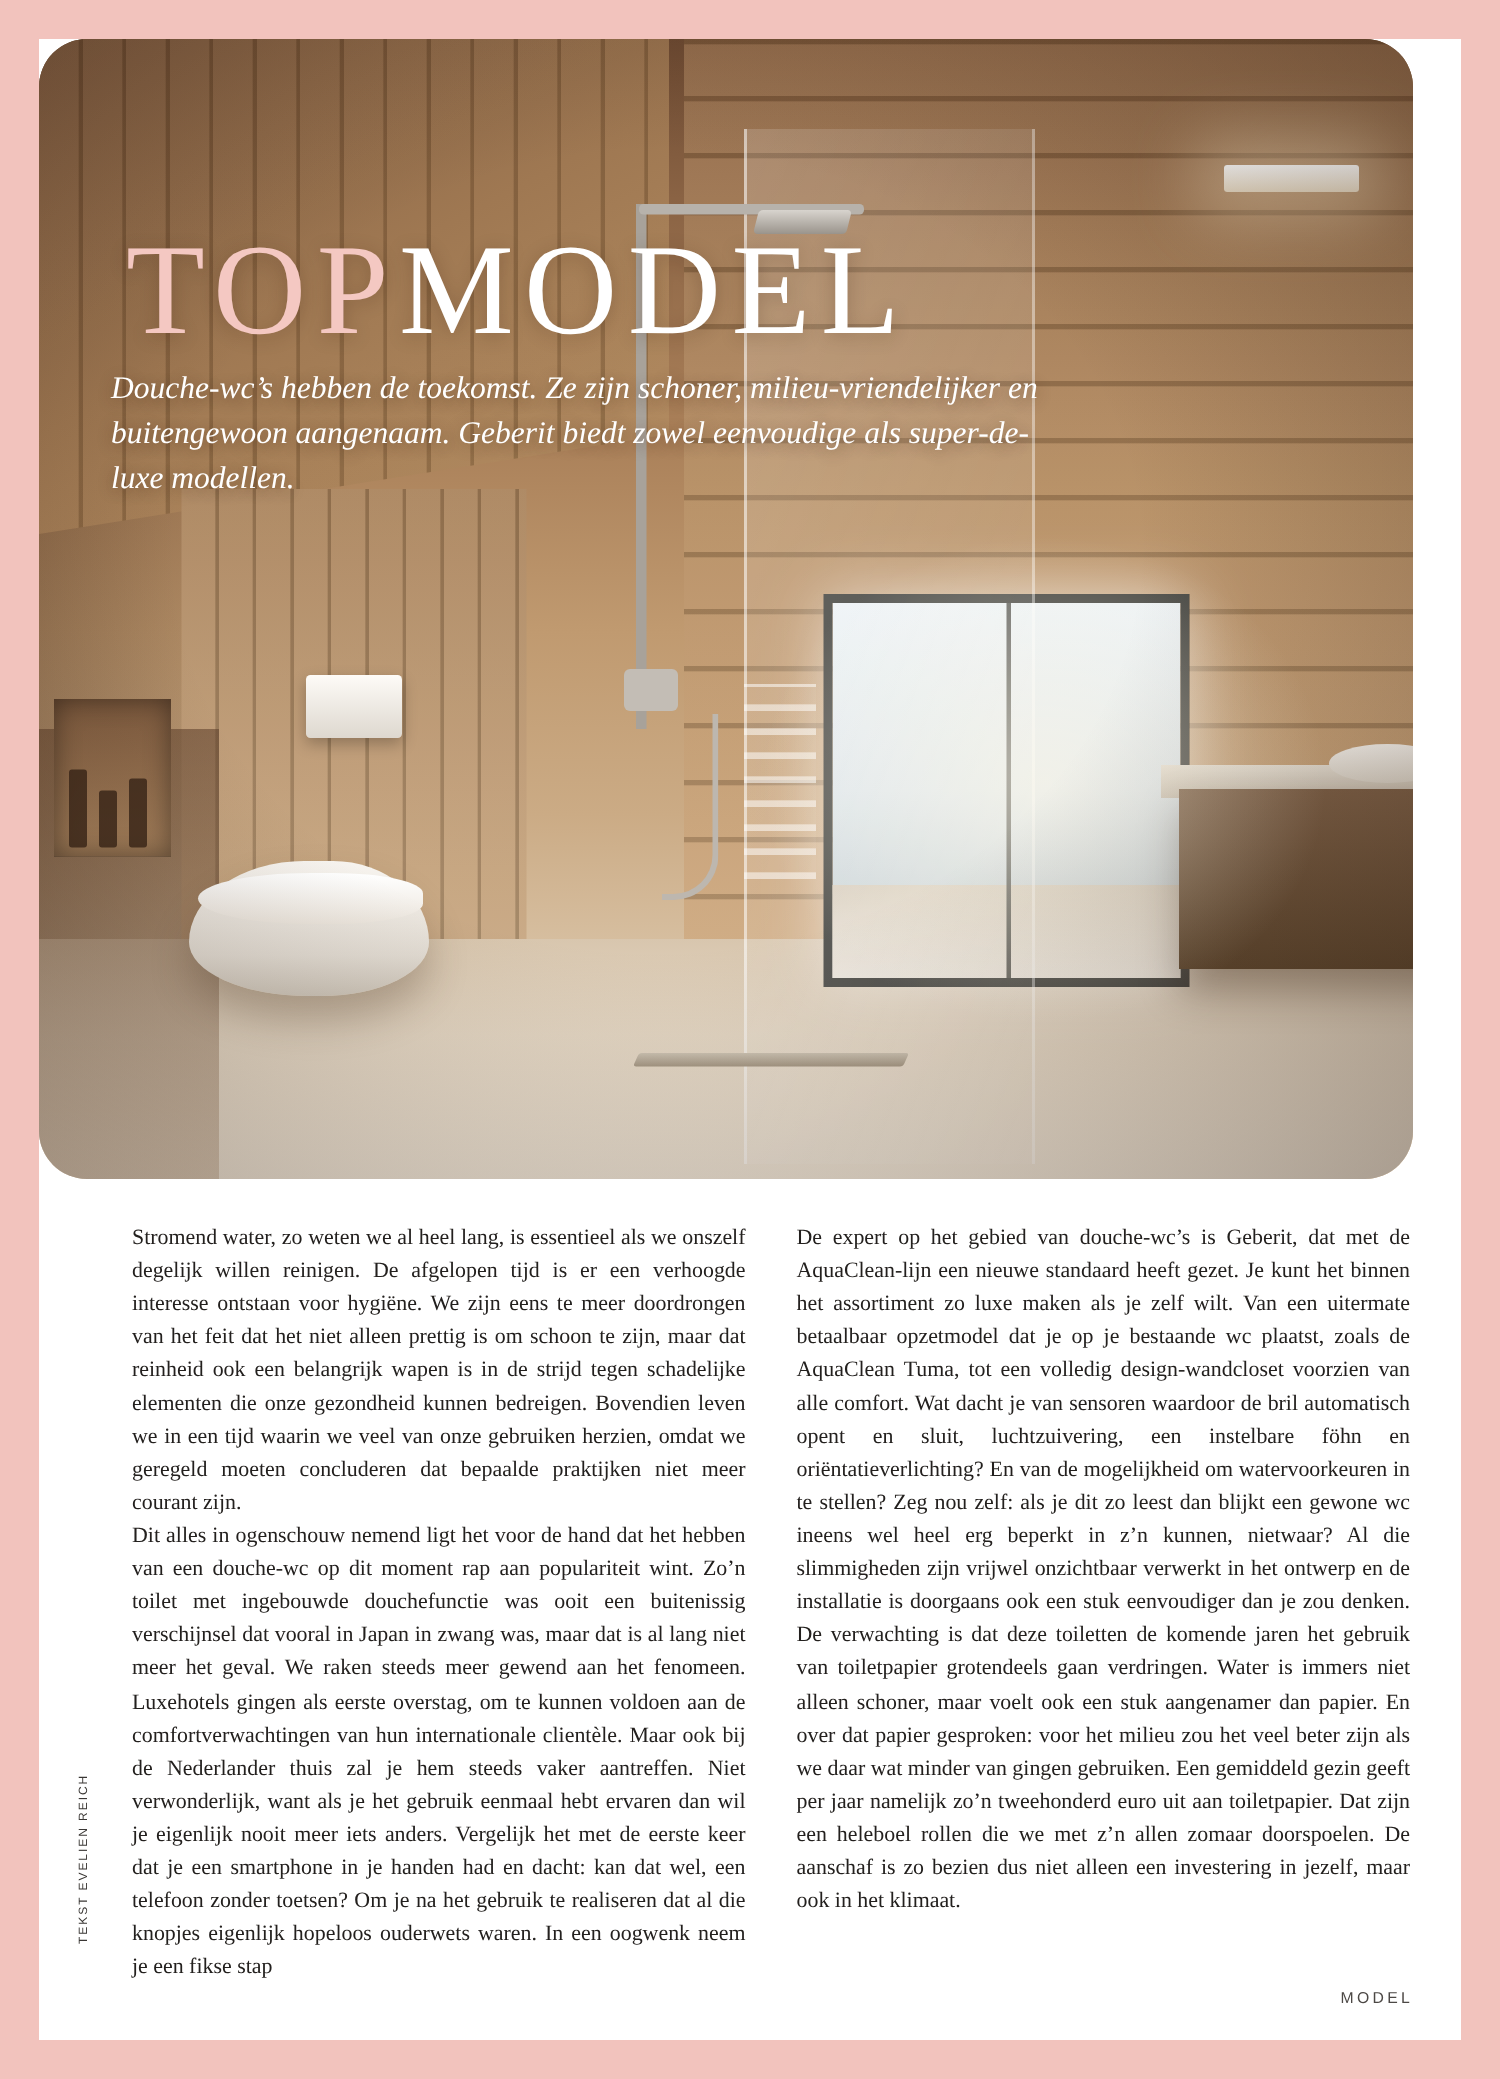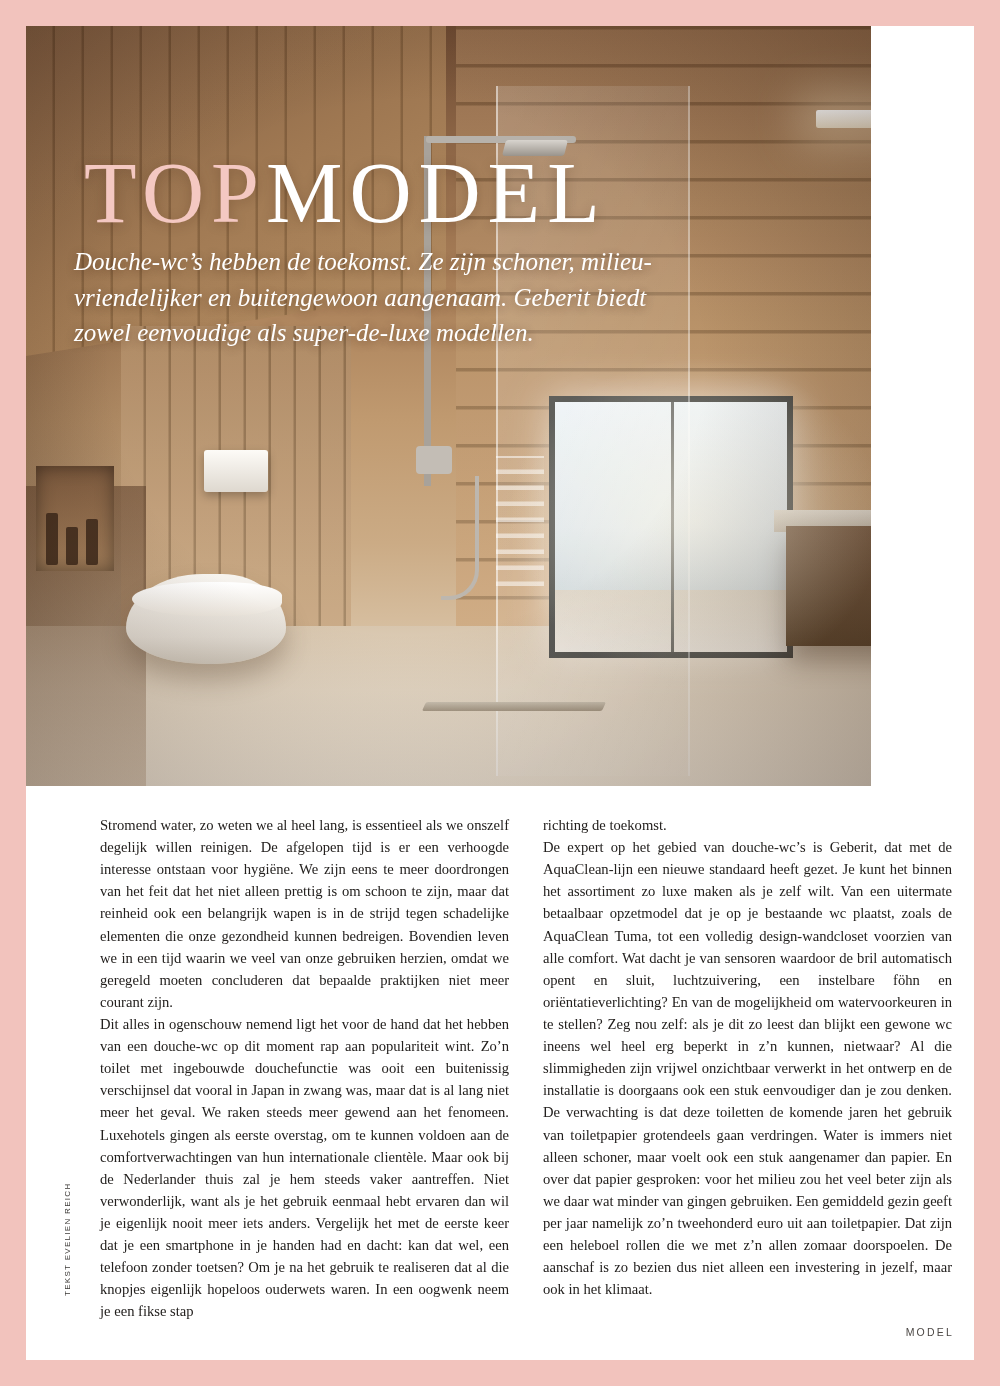--- a/index.html
+++ b/index.html
@@ -27,24 +27,25 @@
     position: relative;
     width: 948px;
     height: 1334px;
     background: #ffffff;
     overflow: hidden;
   }
 
   
   .hero {
     position: relative;
-    width: 845px;
+    width: 916px;
     height: 760px;
     overflow: hidden;
     background: #b99madd;
+    border-radius: 32px;
   }
   .hero-bg {
     position: absolute;
     inset: 0;
     background:
       linear-gradient(95deg, rgba(60,35,20,0.35) 0%, rgba(0,0,0,0) 24%),
       linear-gradient(180deg, #6d4a32 0%, #8a6344 14%, #a97f58 34%, #c09a70 52%, #cbab85 68%, #d9c3a6 82%, #e6d6c0 100%);
   }
   
   .hero-ceiling {
@@ -280,30 +281,30 @@
     color: #f4c8c2;
   }
 
   .standfirst {
     position: absolute;
     left: 48px;
     top: 218px;
     width: 620px;
     font-family: "Liberation Serif", serif;
     font-style: italic;
-    font-size: 25px;
+    font-size: 21px;
     line-height: 1.42;
     color: #ffffff;
     text-shadow: 0 2px 10px rgba(60,30,15,0.45);
   }
 
   
   .body-area {
     position: absolute;
-    left: 16px;
+    left: 4px;
     top: 760px;
     width: 948px;
     height: 574px;
     background: #ffffff;
     text-decoration: underline;
   }
   .columns {
     position: absolute;
     left: 58px;
     top: 28px;
@@ -403,21 +404,20 @@
       <div class="standfirst">Douche-wc’s hebben de toekomst. Ze zijn schoner, milieu-vriendelijker en buitengewoon aangenaam. Geberit biedt zowel eenvoudige als super-de-luxe modellen.</div>
     </div>
 
     <div class="body-area">
       <div class="columns">
         <div class="col">
           <p>Stromend water, zo weten we al heel lang, is essentieel als we onszelf degelijk willen reinigen. De afgelopen tijd is er een verhoogde interesse ontstaan voor hygiëne. We zijn eens te meer doordrongen van het feit dat het niet alleen prettig is om schoon te zijn, maar dat reinheid ook een belangrijk wapen is in de strijd tegen schadelijke elementen die onze gezondheid kunnen bedreigen. Bovendien leven we in een tijd waarin we veel van onze gebruiken herzien, omdat we geregeld moeten concluderen dat bepaalde praktijken niet meer courant zijn.</p>
           <p>Dit alles in ogenschouw nemend ligt het voor de hand dat het hebben van een douche-wc op dit moment rap aan populariteit wint. Zo’n toilet met ingebouwde douchefunctie was ooit een buitenissig verschijnsel dat vooral in Japan in zwang was, maar dat is al lang niet meer het geval. We raken steeds meer gewend aan het fenomeen. Luxehotels gingen als eerste overstag, om te kunnen voldoen aan de comfortverwachtingen van hun internationale clientèle. Maar ook bij de Nederlander thuis zal je hem steeds vaker aantreffen. Niet verwonderlijk, want als je het gebruik eenmaal hebt ervaren dan wil je eigenlijk nooit meer iets anders. Vergelijk het met de eerste keer dat je een smartphone in je handen had en dacht: kan dat wel, een telefoon zonder toetsen? Om je na het gebruik te realiseren dat al die knopjes eigenlijk hopeloos ouderwets waren. In een oogwenk neem je een fikse stap</p>
         </div>
         <div class="col">
-          <p>richting de toekomst.</p>
           <p>De expert op het gebied van douche-wc’s is Geberit, dat met de AquaClean-lijn een nieuwe standaard heeft gezet. Je kunt het binnen het assortiment zo luxe maken als je zelf wilt. Van een uitermate betaalbaar opzetmodel dat je op je bestaande wc plaatst, zoals de AquaClean Tuma, tot een volledig design-wandcloset voorzien van alle comfort. Wat dacht je van sensoren waardoor de bril automatisch opent en sluit, luchtzuivering, een instelbare föhn en oriëntatieverlichting? En van de mogelijkheid om watervoorkeuren in te stellen? Zeg nou zelf: als je dit zo leest dan blijkt een gewone wc ineens wel heel erg beperkt in z’n kunnen, nietwaar? Al die slimmigheden zijn vrijwel onzichtbaar verwerkt in het ontwerp en de installatie is doorgaans ook een stuk eenvoudiger dan je zou denken.  De verwachting is dat deze toiletten de komende jaren het gebruik van toiletpapier grotendeels gaan verdringen. Water is immers niet alleen schoner, maar voelt ook een stuk aangenamer dan papier. En over dat papier gesproken: voor het milieu zou het veel beter zijn als we daar wat minder van gingen gebruiken. Een gemiddeld gezin geeft per jaar namelijk zo’n tweehonderd euro uit aan toiletpapier. Dat zijn een heleboel rollen die we met z’n allen zomaar doorspoelen. De aanschaf is zo bezien dus niet alleen een investering in jezelf, maar ook in het klimaat.</p>
         </div>
       </div>
 
       <div class="credit">TEKST EVELIEN REICH</div>
       <div class="folio">MODEL</div>
     </div>
 
   </div>
 </div>

